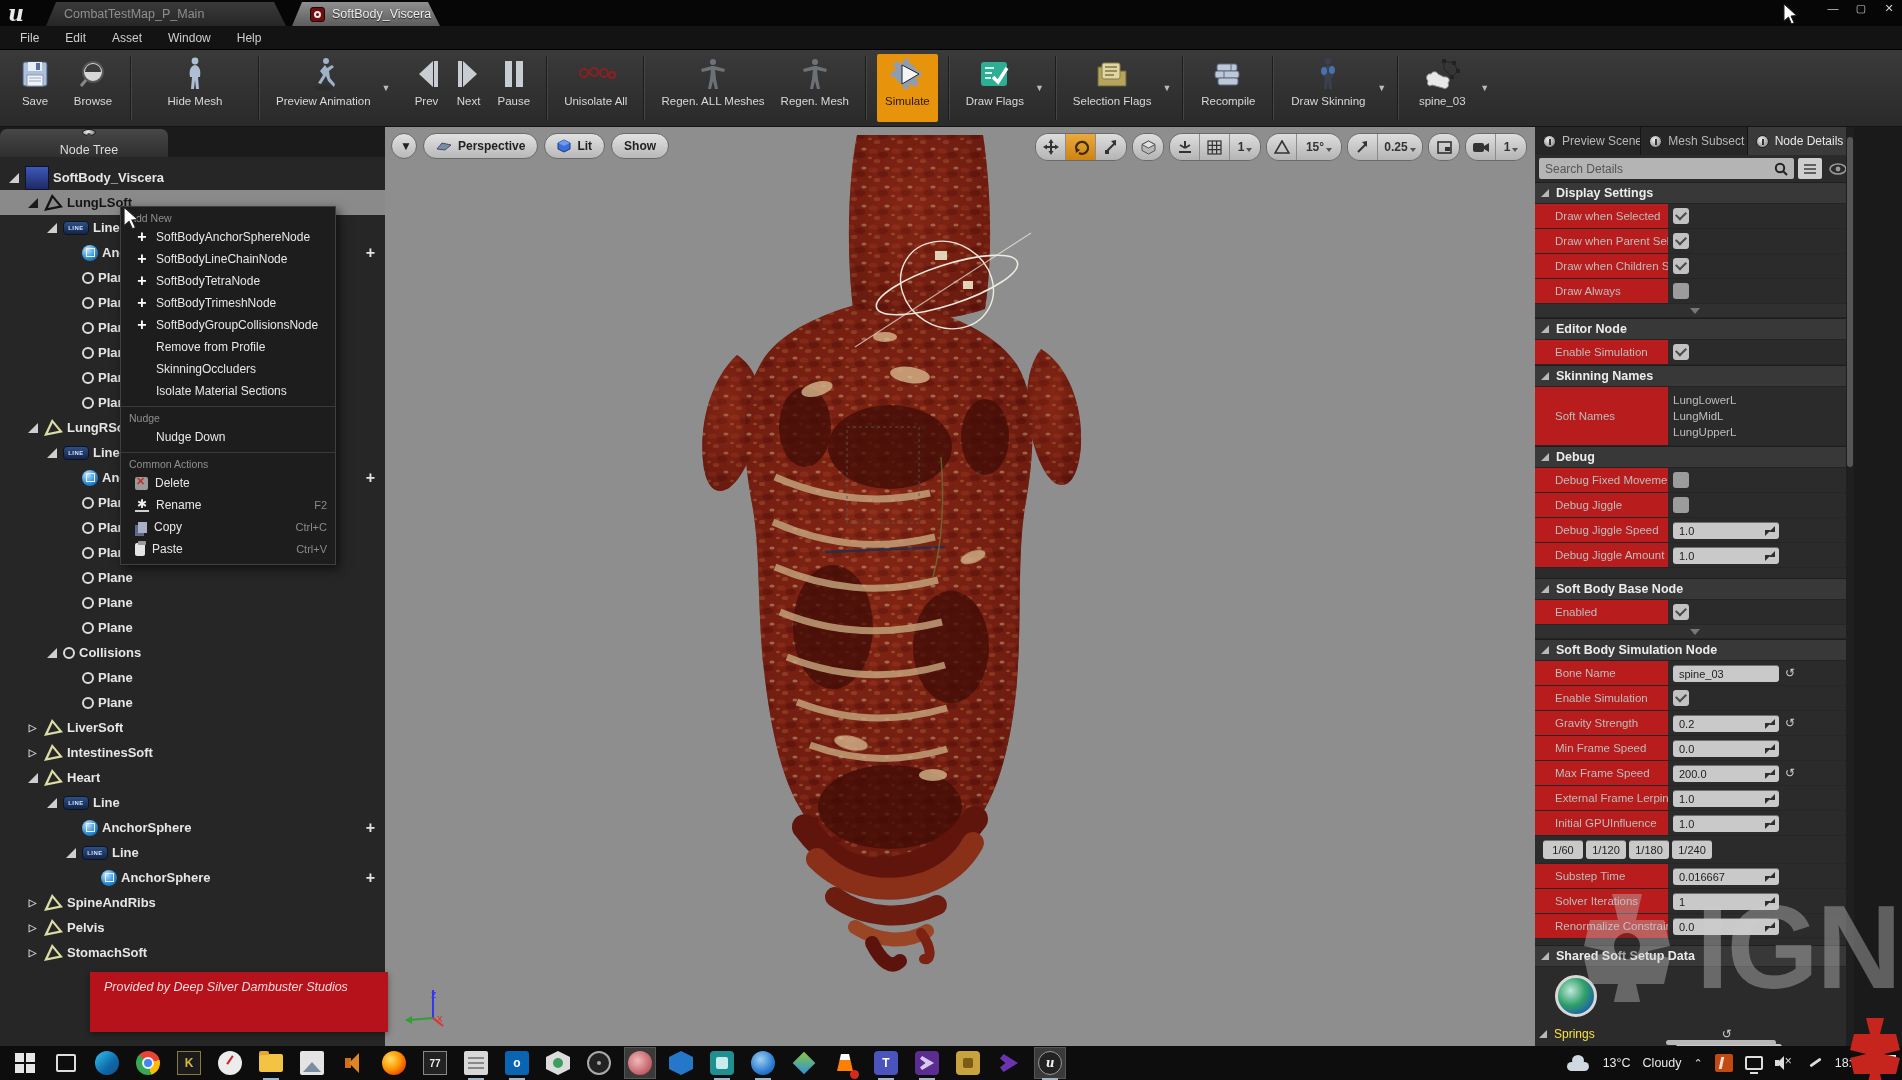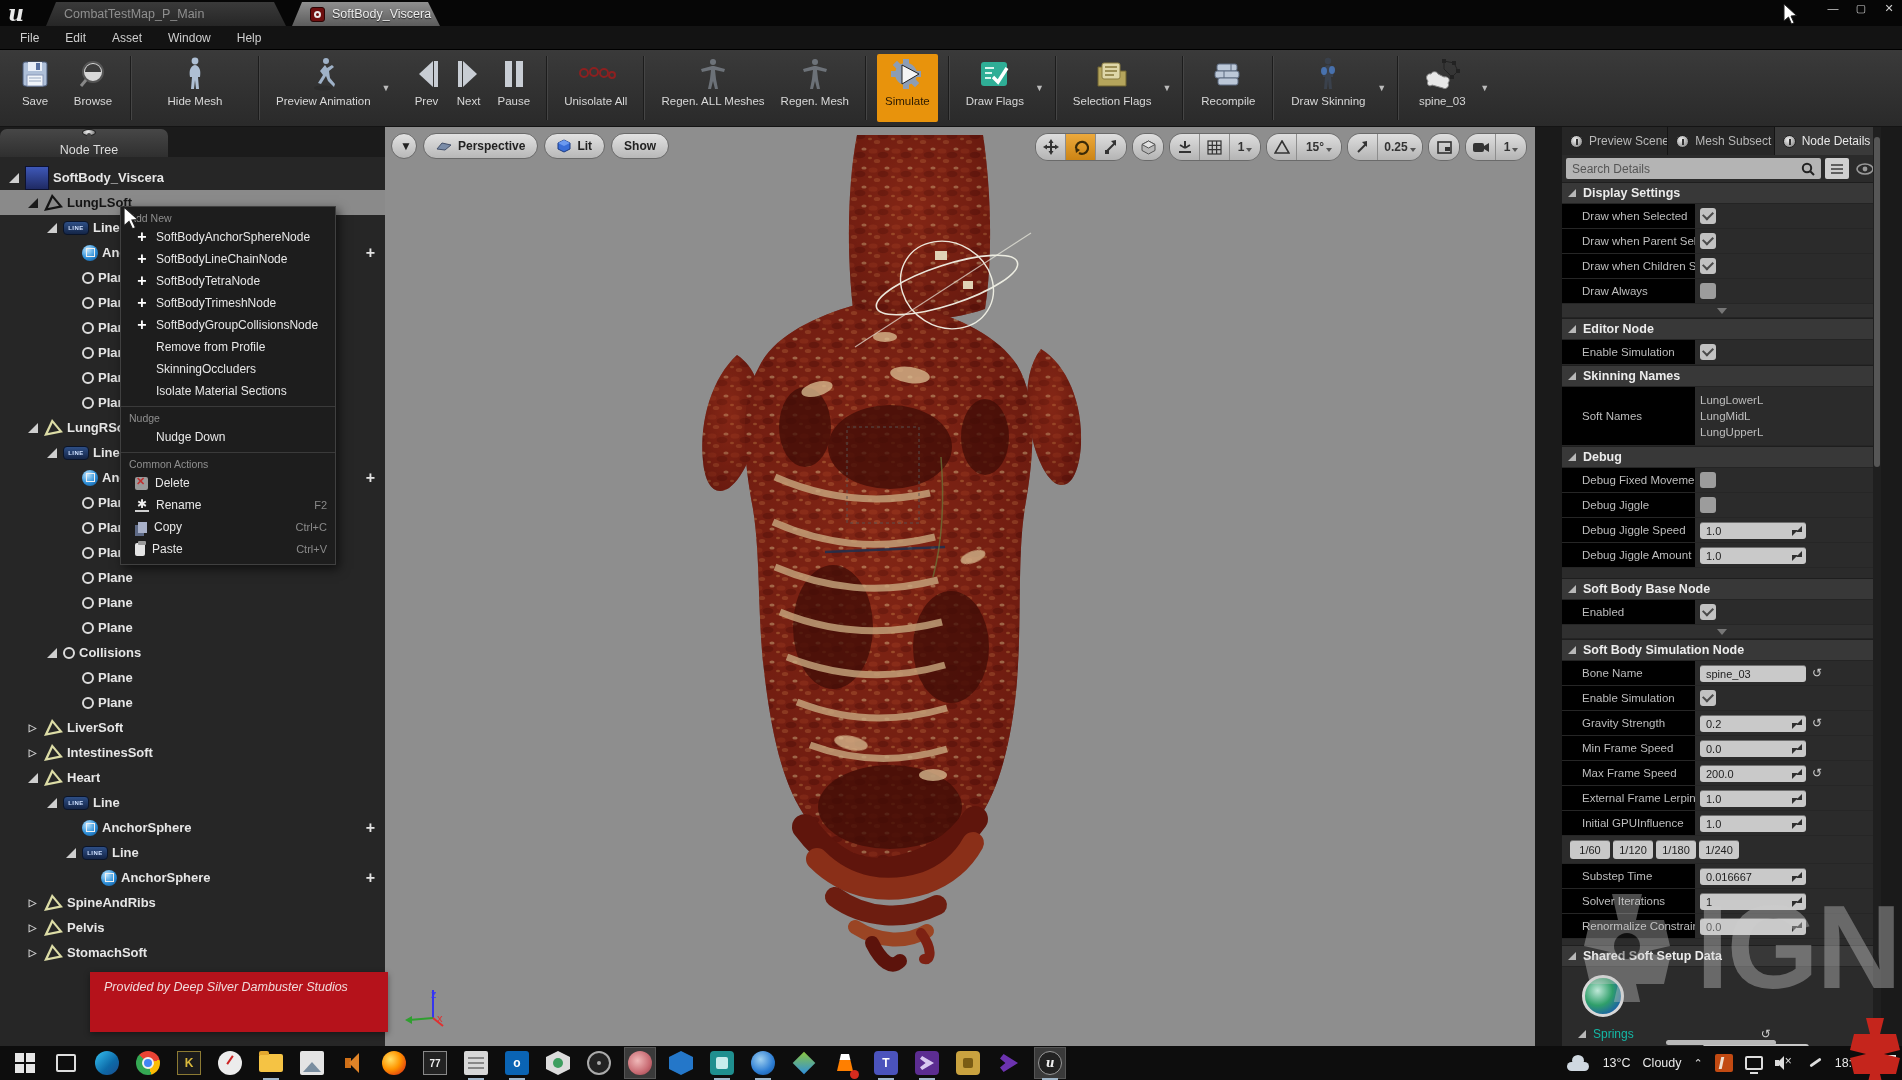--- a/index.html
+++ b/index.html
@@ -39,21 +39,21 @@
   .caretbtn { display:flex; align-items:center; padding:0 3px; color:#bbb; font-size:9px; }
   .timeblock { display:flex; flex-direction:column; justify-content:center; font-size:12px; color:#e2e2e2;
                padding:0 8px; min-width:150px; }
   .timeslider { position:relative; width:150px; height:4px; background:#f2f2f2; border-radius:2px; margin-top:5px; }
   .timeslider .thumb { position:absolute; left:0; top:-5px; width:13px; height:14px; background:#cfcfcf;
                        border:1px solid #777; border-radius:2px; }
 
   
   .left-panel { position:absolute; left:0; top:127px; width:385px; height:919px; background:#262626; overflow:hidden; }
   .viewport { position:absolute; left:385px; top:127px; width:1150px; height:919px; background:#8e8e8e; overflow:hidden; }
-  .right-panel { position:absolute; left:1535px; top:127px; width:319px; height:919px; background:#2b2b2b; overflow:hidden;margin-left:27px; }
+  .right-panel { position:absolute; left:1535px; top:127px; width:319px; height:919px; background:#2b2b2b; overflow:hidden; }
   .taskbar { position:absolute; left:0; top:1046px; width:1902px; height:34px; background:#0d0d0d; display:flex; align-items:center; }
 
   
   .tree-header { position:absolute; left:0; top:0; width:100%; height:30px; background:#1b1b1b; }
   .tree-tab { position:absolute; left:0; top:2px; width:168px; height:28px; background:linear-gradient(#474747,#2f2f2f);
               border-radius:7px 7px 0 0; display:flex; align-items:center; gap:7px; padding-left:10px;
               font-size:12.5px; color:#dcdcdc;flex-direction:column; }
   .tree-tab-icon { width:14px; height:14px; border-radius:50%; background:radial-gradient(circle at 40% 35%, #eee, #999 70%, #555);
                    border:1px solid #222; position:relative; }
   .tree-tab-icon::after { content:""; position:absolute; left:4px; top:3px; width:4px; height:7px; background:#444; border-radius:2px; }
@@ -139,21 +139,21 @@
   .d-search { flex:1 1 auto; height:21px; background:#b4b4b4; border-radius:2px; display:flex; align-items:center;
               padding:0 6px; font-size:12px; color:#555; }
   .d-search .ph { flex:1 1 auto; }
   .d-sbtn { width:24px; height:21px; background:#cfcfcf; border-radius:2px; display:flex; align-items:center; justify-content:center; }
   .d-sbtn.dark { background:transparent; }
   .d-section-h { display:flex; align-items:center; gap:7px; height:22px; background:#383838; border-top:1px solid #1e1e1e;
                  border-bottom:1px solid #242424; padding-left:6px; font-size:12.5px; font-weight:bold; color:#ececec; }
   .d-section-h .harrow { width:0; height:0; border-left:4px solid transparent; border-top:4px solid transparent;
                  border-right:4px solid #b8b8b8; border-bottom:4px solid #b8b8b8; }
   .d-row { display:flex; align-items:center; min-height:25px; border-bottom:1px solid #262626; }
-  .d-label { width:133px; flex:0 0 auto; padding-left:20px; font-size:11.5px; color:#bdbdbd; background:#000000;
+  .d-label { width:133px; flex:0 0 auto; padding-left:20px; font-size:11.5px; color:#bdbdbd; background:#b91c1c;
              align-self:stretch; display:flex; align-items:center; overflow:hidden; white-space:nowrap; }
   .d-val { flex:1 1 auto; display:flex; align-items:center; gap:6px; padding-left:5px; }
   .checkbox { width:16px; height:16px; border-radius:3px; background:#9c9c9c; position:relative; }
   .checkbox.on { background:#c2c2c2; }
   .checkbox.on::after { content:""; position:absolute; left:3px; top:3px; width:8px; height:5px;
                         border-left:2.5px solid #4a4a4a; border-bottom:2.5px solid #4a4a4a; transform:rotate(-45deg); }
   .field { width:106px; height:17px; background:#c9c9c9; border-radius:3px; border-top:1px solid #6f6f6f;
            display:flex; align-items:center; padding:0 4px 0 6px; }
   .field-text { flex:1 1 auto; font-size:11px; color:#1d1d1d; overflow:hidden; white-space:nowrap; }
   .multi-icon { width:10px; height:10px; position:relative; flex:0 0 auto; }
@@ -165,21 +165,21 @@
   .expander::after { content:""; border:5px solid transparent; border-top:6px solid #777; margin-top:5px; }
   .presets { display:flex; gap:3px; padding:4px 0 4px 8px; border-bottom:1px solid #262626; }
   .preset-btn { min-width:40px; height:19px; background:#c9c9c9; border-radius:3px; border-top:1px solid #6f6f6f;
                 color:#1d1d1d; font-size:11px; display:flex; align-items:center; justify-content:center; padding:0 5px; }
   .softnames-row { display:flex; border-bottom:1px solid #262626; }
   .softnames { padding:5px; font-size:11.5px; color:#bdbdbd; line-height:1.4; }
   .springs-area { position:relative; height:80px; }
   .springs-thumb { position:absolute; left:20px; top:8px; width:42px; height:42px; border-radius:50%;
                    border:3px solid #d8d8d8; background:radial-gradient(circle at 35% 35%, #bfe8d8, #2f9f6a 45%, #1b5fa8 80%); }
   .springs-row { position:absolute; left:0; bottom:6px; width:100%; display:flex; align-items:center; gap:7px;
-                 padding-left:16px; font-size:12px; color:#14b8a6; }
+                 padding-left:4px; font-size:12px; color:#fde047; }
   .springs-row .harrow { width:0; height:0; border-left:4px solid transparent; border-top:4px solid transparent;
                  border-right:4px solid #b8b8b8; border-bottom:4px solid #b8b8b8; }
   .springs-row .reset { margin-left:120px; }
   .partial-field { position:absolute; left:141px; bottom:-14px; width:106px; height:17px; background:#c9c9c9; border-radius:3px; }
   .d-scrollbar { position:absolute; right:0; top:0; width:8px; height:100%; background:#1f1f1f; }
   .d-scrollbar .thumb { position:absolute; left:1px; top:10px; width:6px; height:330px; background:#565656; border-radius:3px; }
 
   
   .tb-icons { display:flex; align-items:center; gap:11px; padding-left:10px; }
   .tb-item { position:relative; width:30px; height:30px; display:flex; align-items:center; justify-content:center; }

